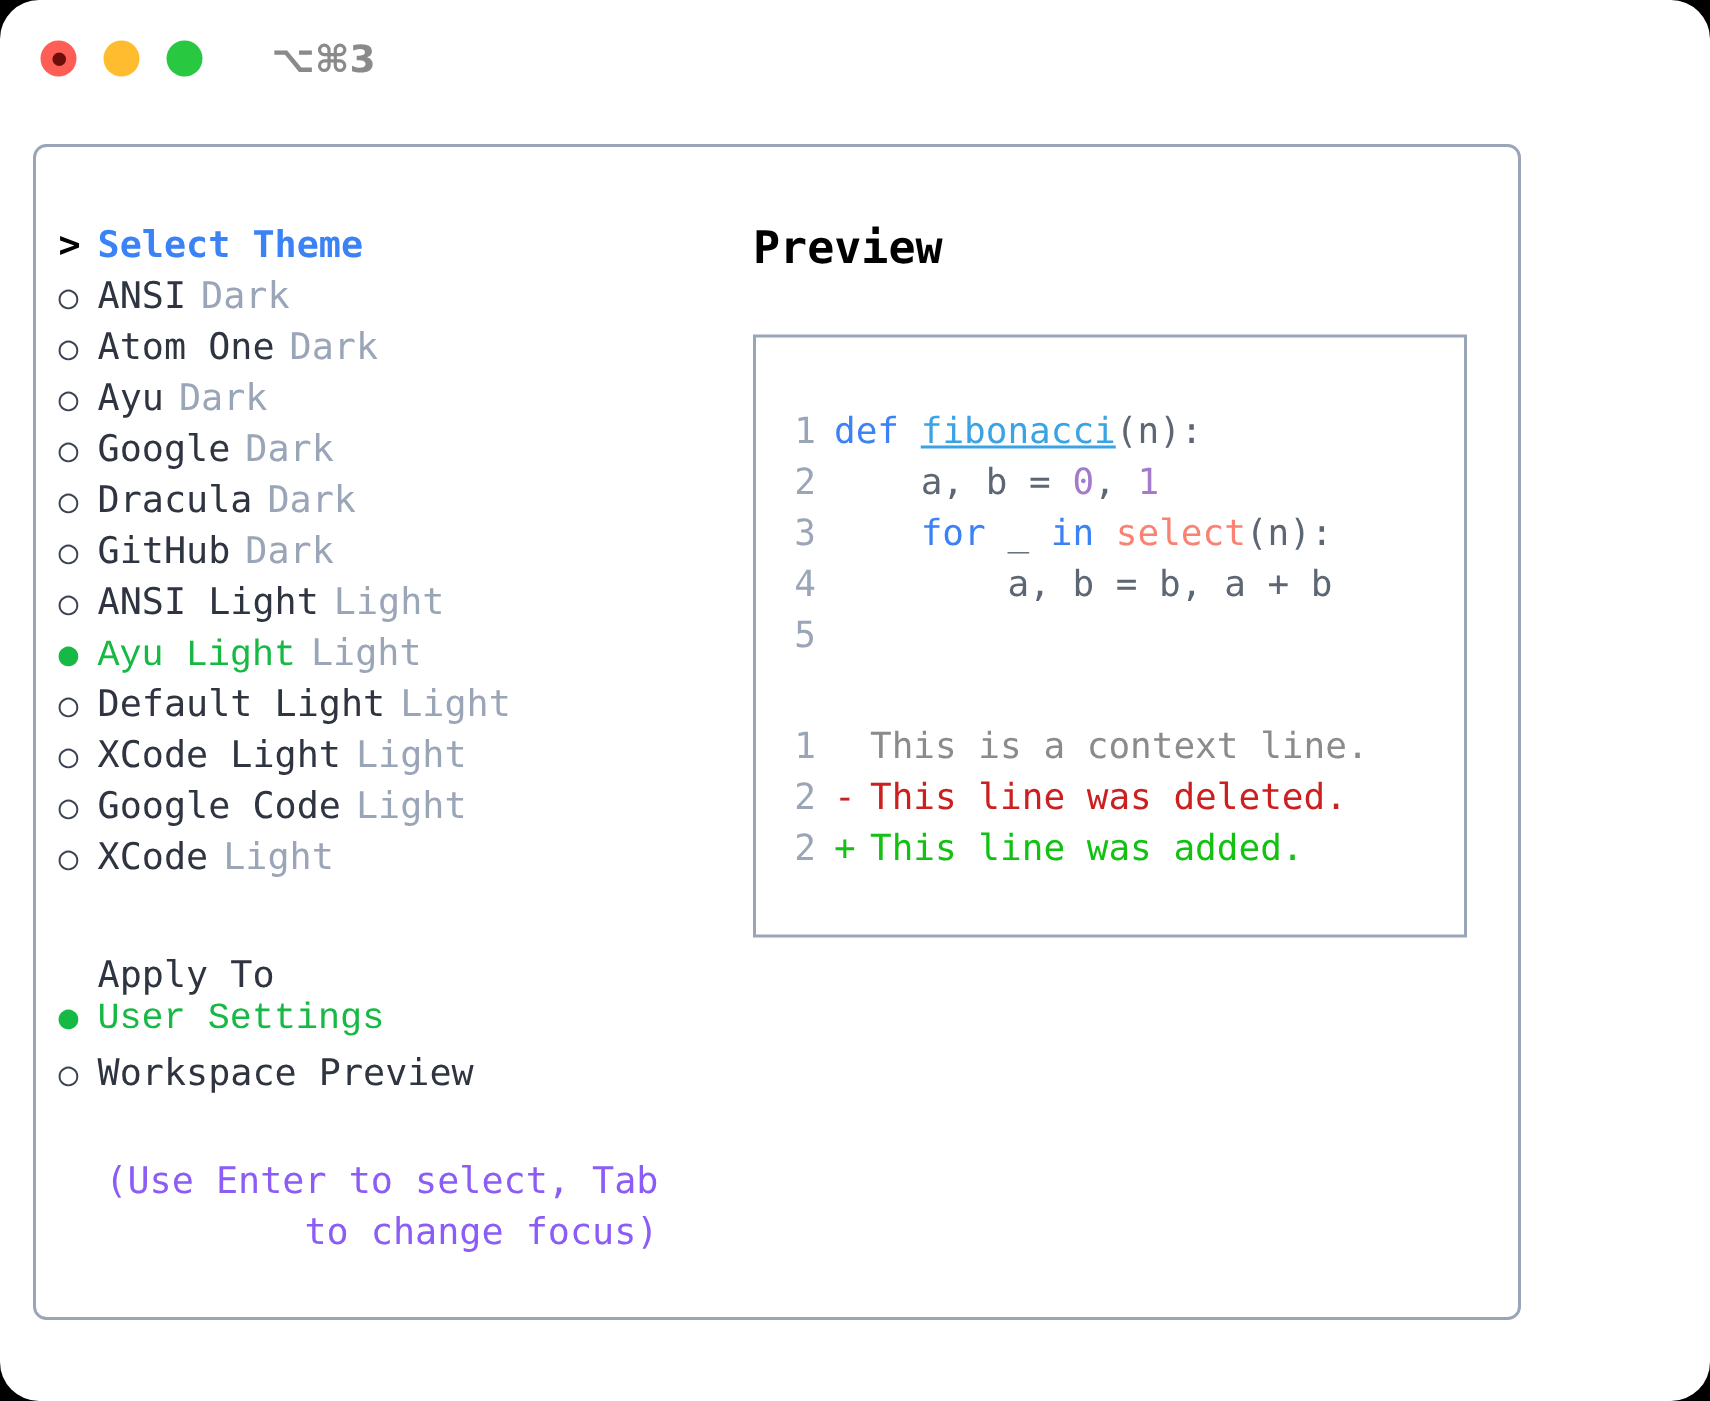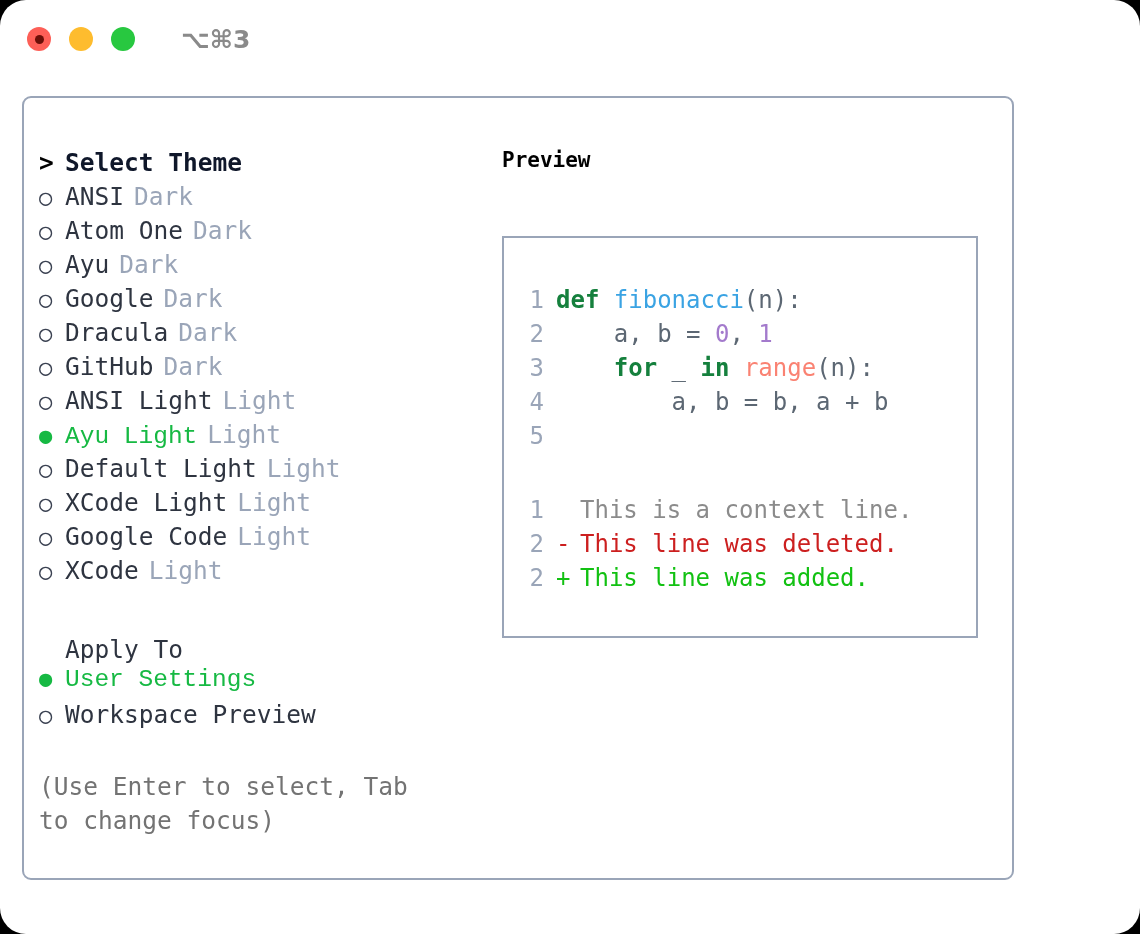--- a/index.html
+++ b/index.html
@@ -93,55 +93,56 @@
   .marker {
     display: inline-block;
     width: 26px;
     flex: 0 0 26px;
     color: #3b4252;
     font-size: 22px;
   }
   .marker.sel { color: #16b943; }
   .marker.caret { color: #000000; font-weight: bold; font-size: 24.5px; }
   .label { color: #2e3440; }
-  .label.header { font-weight: bold; color: #0f172a; }
+  .label.header { font-weight: bold; color: #3b82f6; }
   .label.selected { color: #16b943; font-family: Liberation Mono, monospace; }
   .suffix { color: #9aa5b8; margin-left: 10px; }
 
   .section-gap { height: 42px; }
 
   .apply-header {
     display: flex;
     align-items: center;
     height: 34px;
     font-size: 24.5px;
   }
   .apply-header .marker { color: transparent; }
 
   .hint {
     margin-top: 36px;
-    color: #737373;
+    color: #8b5cf6;
     font-size: 24.5px;
     line-height: 34px;
     width: 400px;
     white-space: pre-wrap;
+    text-align: right;
   }
 
   
   .right-col {
     position: absolute;
     left: 478px;
     top: 50px;
     width: 490px;
   }
   .preview-title {
-    font-size: 21px;
+    font-size: 30px;
     font-weight: bold;
     color: #000000;
-    margin-bottom: 64px;
+    margin-bottom: 40px;
   }
   .preview-box {
     width: 476px;
     height: 402px;
     border: 2px solid #9aa5b8;
     box-sizing: border-box;
     background: #ffffff;
     padding: 48px 0 0 14px;
   }
 
@@ -153,22 +154,22 @@
     white-space: pre;
   }
   .lineno {
     flex: 0 0 26px;
     text-align: right;
     color: #9aa5b8;
     margin-right: 12px;
   }
   .code-text { color: #5c6773; }
 
-  .tok-kw   { color: #15803d; font-weight: bold; }
-  .tok-fn   { color: #3aa3e3; }
+  .tok-kw   { color: #3b82f6; }
+  .tok-fn   { color: #3aa3e3; text-decoration: underline; }
   .tok-num  { color: #a37acc; }
   .tok-call { color: #fa8272; }
   .tok-plain{ color: #5c6773; }
 
   .diff-gap { height: 40px; }
   .diff-sign { display: inline-block; width: 24px; }
   .diff-ctx { color: #8b8b8b; }
   .diff-del { color: #cc1f1f; }
   .diff-add { color: #12c112; }
 </style>
@@ -227,21 +228,21 @@
 
       <div class="hint">(Use Enter to select, Tab to change focus)</div>
     </div>
 
     <div class="right-col">
       <div class="preview-title">Preview</div>
       <div class="preview-box">
         <div id="code-block">
               <div class="code-line"><span class="lineno">1</span><span class="code-text"><span class="tok-kw">def</span><span class="tok-plain"> </span><span class="tok-fn">fibonacci</span><span class="tok-plain">(n):</span></span></div>
               <div class="code-line"><span class="lineno">2</span><span class="code-text"><span class="tok-plain">    a, b = </span><span class="tok-num">0</span><span class="tok-plain">, </span><span class="tok-num">1</span></span></div>
-              <div class="code-line"><span class="lineno">3</span><span class="code-text"><span class="tok-plain">    </span><span class="tok-kw">for</span><span class="tok-plain"> _ </span><span class="tok-kw">in</span><span class="tok-plain"> </span><span class="tok-call">range</span><span class="tok-plain">(n):</span></span></div>
+              <div class="code-line"><span class="lineno">3</span><span class="code-text"><span class="tok-plain">    </span><span class="tok-kw">for</span><span class="tok-plain"> _ </span><span class="tok-kw">in</span><span class="tok-plain"> </span><span class="tok-call">select</span><span class="tok-plain">(n):</span></span></div>
               <div class="code-line"><span class="lineno">4</span><span class="code-text"><span class="tok-plain">        a, b = b, a + b</span></span></div>
               <div class="code-line"><span class="lineno">5</span></div>
             </div>
         <div class="diff-gap"></div>
         <div id="diff-block">
               <div class="code-line"><span class="lineno">1</span><span class="diff-ctx"><span class="diff-sign"> </span><span>This is a context line.</span></span></div>
               <div class="code-line"><span class="lineno">2</span><span class="diff-del"><span class="diff-sign">-</span><span>This line was deleted.</span></span></div>
               <div class="code-line"><span class="lineno">2</span><span class="diff-add"><span class="diff-sign">+</span><span>This line was added.</span></span></div>
             </div>
       </div>

